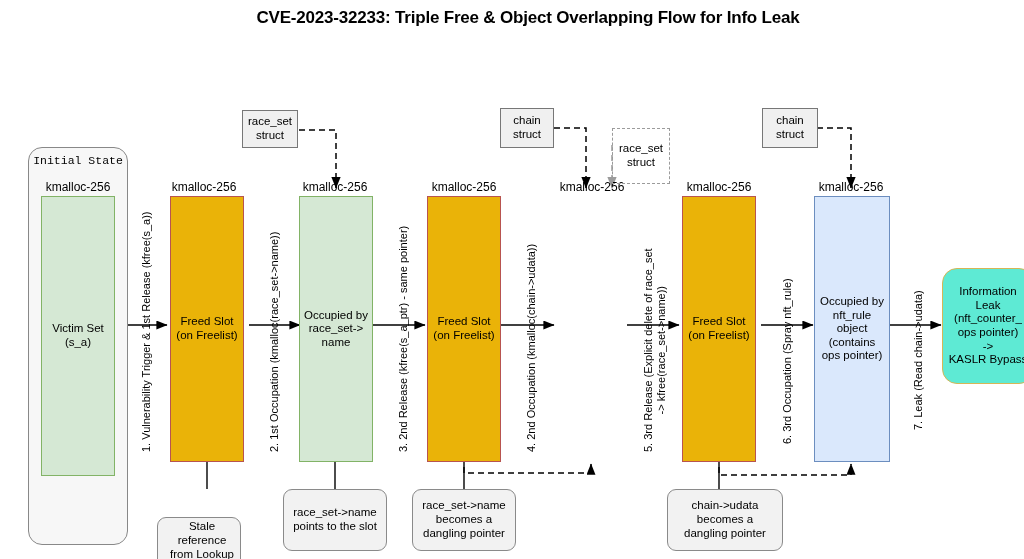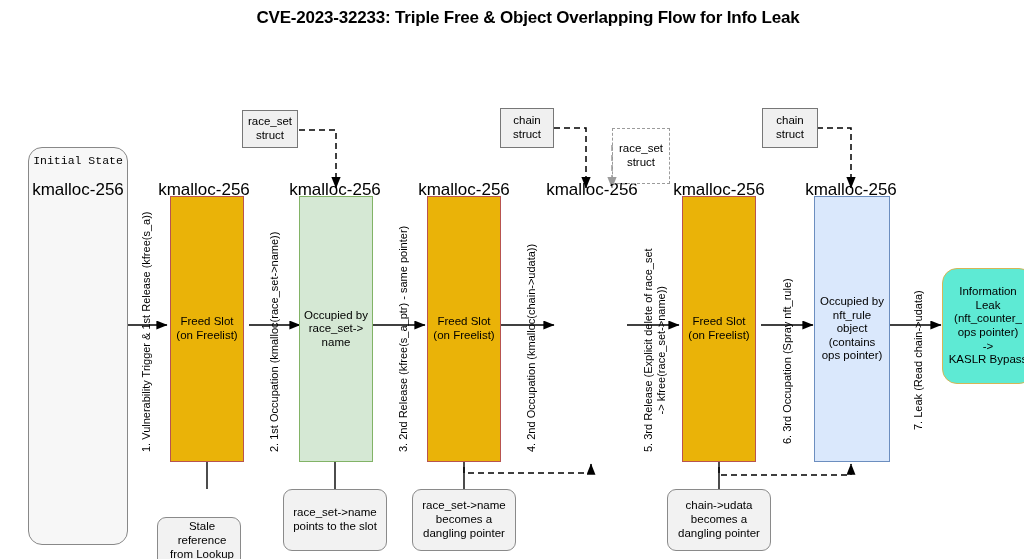--- a/index.html
+++ b/index.html
@@ -33,21 +33,21 @@
     left:12px;top:147px;width:100px;height:398px;
   }
   .initial-title{
     position:absolute;left:0;top:6px;width:100%;
     text-align:center;font-size:11.5px;font-family:Liberation Mono, monospace;
   }
 
   
   .slab-label{
     position:absolute;
-    text-align:center;font-size:17px;
+    text-align:center;font-size:12px;
     white-space:nowrap;
   }
   .slab{
     position:absolute;box-sizing:border-box;
     border-width:1.2px;border-style:solid;
     display:flex;align-items:center;justify-content:center;
     text-align:center;
     font-size:11.5px;line-height:1.18;
     padding:2px;
   }
@@ -147,20 +147,21 @@
       <path d="M448,467 L448,473 L575,473 L575,464"></path>
       <path d="M703,467 L703,475 L835,475 L835,464"></path>
     </g>
   </svg>
 
   <div class="abs initial-wrap">
     <div class="initial-title">Initial State</div>
   </div>
 
   <div class="slab-label" style="left:12px;top:180px;width:100px;">kmalloc-256</div>
+  <div class="slab green" style="left:25px;top:196px;width:74px;height:280px;">Victim Set<br>(s_a)</div>
 
   <div class="slab-label" style="left:140px;top:180px;width:96px;">kmalloc-256</div>
   <div class="slab red" style="left:154px;top:196px;width:74px;height:266px;">Freed Slot<br>(on Freelist)</div>
 
   <div class="slab-label" style="left:271px;top:180px;width:96px;">kmalloc-256</div>
   <div class="slab green" style="left:283px;top:196px;width:74px;height:266px;">Occupied by<br>race_set-&gt;<br>name</div>
 
   <div class="slab-label" style="left:400px;top:180px;width:96px;">kmalloc-256</div>
   <div class="slab red" style="left:411px;top:196px;width:74px;height:266px;">Freed Slot<br>(on Freelist)</div>
 
@@ -188,15 +189,15 @@
   <div class="edgelabel" style="left:896px;top:430px;">7. Leak (Read chain-&gt;udata)</div>
 
   <div class="structbox" style="left:226px;top:110px;width:56px;height:38px;">race_set<br>struct</div>
   <div class="structbox" style="left:484px;top:108px;width:54px;height:40px;">chain<br>struct</div>
   <div class="ghostbox" style="left:596px;top:128px;width:58px;height:56px;">race_set<br>struct</div>
   <div class="structbox" style="left:746px;top:108px;width:56px;height:40px;">chain<br>struct</div>
 
   <div class="note" style="left:141px;top:517px;width:84px;height:62px;padding-left:8px;">Stale reference<br>from Lookup<br>Rule exists</div>
   <div class="note" style="left:267px;top:489px;width:104px;height:62px;">race_set-&gt;name<br>points to the slot</div>
   <div class="note" style="left:396px;top:489px;width:104px;height:62px;">race_set-&gt;name<br>becomes a<br>dangling pointer</div>
-  <div class="note" style="left:651px;top:489px;width:104px;height:62px;">chain-&gt;udata<br>becomes a<br>dangling pointer</div>
+  <div class="note" style="left:651px;top:489px;width:116px;height:62px;">chain-&gt;udata<br>becomes a<br>dangling pointer</div>
 
 </div>
 
 </body></html>

